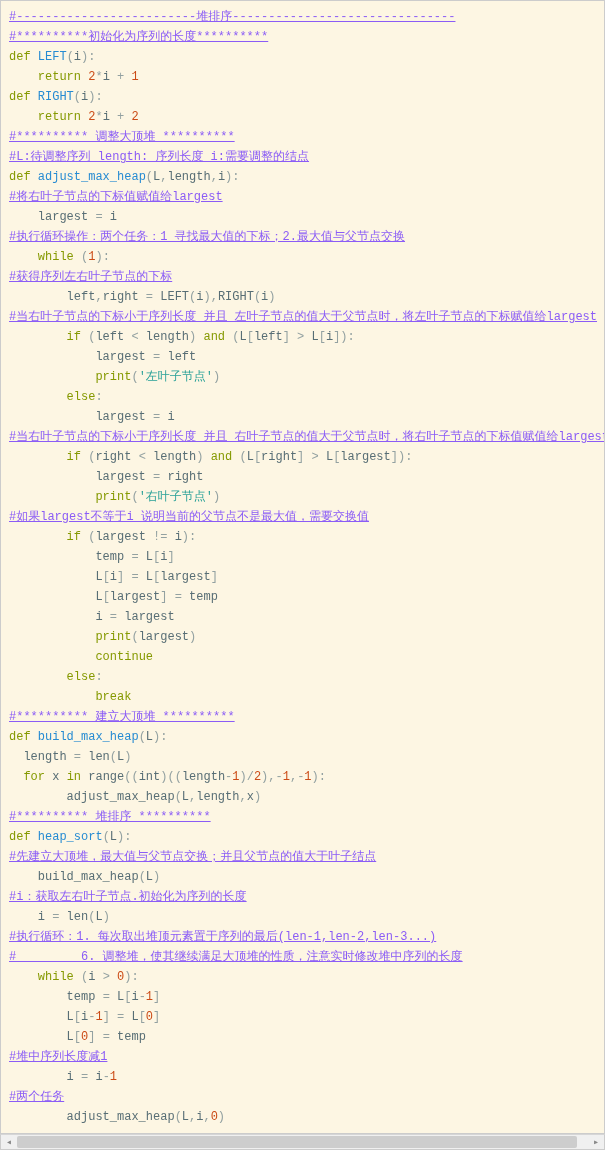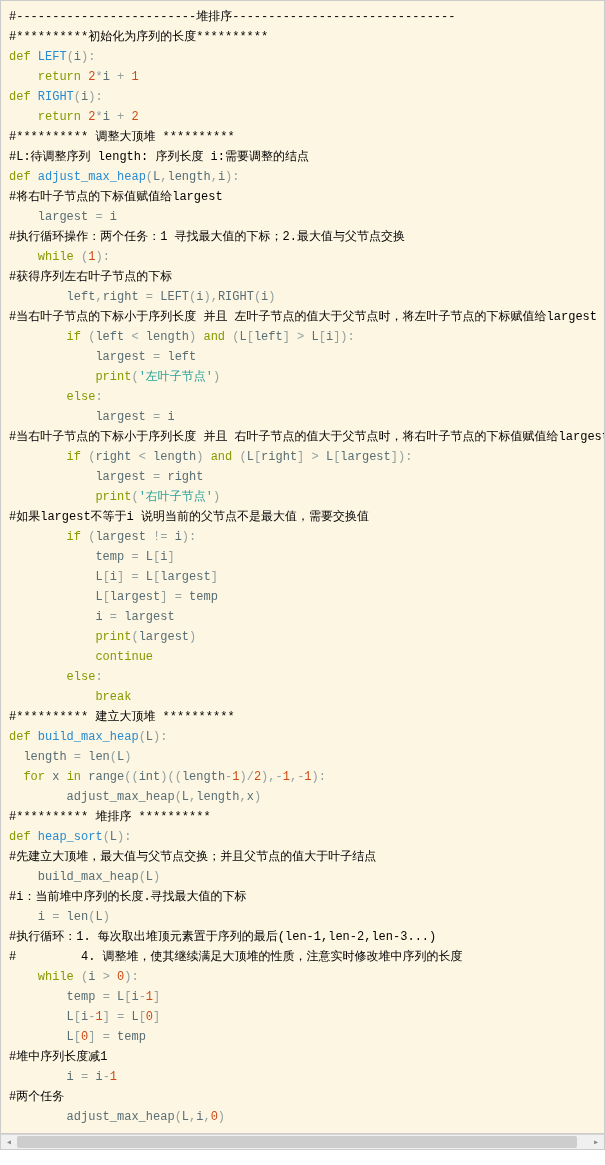--- a/index.html
+++ b/index.html
@@ -17,21 +17,21 @@
     padding: 6px 0;
   }
   pre {
     margin: 0;
     font-family: Consolas, "Courier New", monospace;
     font-size: 12px;
     line-height: 20px;
     white-space: pre;
     padding: 0 8px;
   }
-  .c  { color: #000000; }  
+  .c  { color: #8b5cf6; text-decoration: underline; }  
   .kw { color: #859900; }  
   .fn { color: #268bd2; }  
   .nm { color: #cb4b16; }  
   .st { color: #2aa198; text-align: right; }  
   .op { color: #93a1a1; }  
   .id { color: #586e75; }  
   .scrollbar {
     width: 605px;
     height: 16px;
     box-sizing: border-box;
@@ -101,24 +101,24 @@
 <span class="id">            </span><span class="kw">break</span>
 <span class="c">#********** 建立大顶堆 **********</span>
 <span class="kw">def</span><span class="id"> </span><span class="fn">build_max_heap</span><span class="op">(</span><span class="id">L</span><span class="op">)</span><span class="op">:</span>
 <span class="id">  length </span><span class="op">=</span><span class="id"> len</span><span class="op">(</span><span class="id">L</span><span class="op">)</span>
 <span class="id">  </span><span class="kw">for</span><span class="id"> x </span><span class="kw">in</span><span class="id"> range</span><span class="op">((</span><span class="id">int</span><span class="op">)((</span><span class="id">length</span><span class="op">-</span><span class="nm">1</span><span class="op">)</span><span class="op">/</span><span class="nm">2</span><span class="op">)</span><span class="op">,</span><span class="op">-</span><span class="nm">1</span><span class="op">,</span><span class="op">-</span><span class="nm">1</span><span class="op">)</span><span class="op">:</span>
 <span class="id">        adjust_max_heap</span><span class="op">(</span><span class="id">L</span><span class="op">,</span><span class="id">length</span><span class="op">,</span><span class="id">x</span><span class="op">)</span>
 <span class="c">#********** 堆排序 **********</span>
 <span class="kw">def</span><span class="id"> </span><span class="fn">heap_sort</span><span class="op">(</span><span class="id">L</span><span class="op">)</span><span class="op">:</span>
 <span class="c">#先建立大顶堆，最大值与父节点交换；并且父节点的值大于叶子结点</span>
 <span class="id">    build_max_heap</span><span class="op">(</span><span class="id">L</span><span class="op">)</span>
-<span class="c">#i：当前堆中序列的长度.寻找最大值的下标</span>
+<span class="c">#i：获取左右叶子节点.初始化为序列的长度</span>
 <span class="id">    i </span><span class="op">=</span><span class="id"> len</span><span class="op">(</span><span class="id">L</span><span class="op">)</span>
 <span class="c">#执行循环：1. 每次取出堆顶元素置于序列的最后(len-1,len-2,len-3...)</span>
-<span class="c">#         4. 调整堆，使其继续满足大顶堆的性质，注意实时修改堆中序列的长度</span>
+<span class="c">#         6. 调整堆，使其继续满足大顶堆的性质，注意实时修改堆中序列的长度</span>
 <span class="id">    </span><span class="kw">while</span><span class="id"> </span><span class="op">(</span><span class="id">i </span><span class="op">&gt;</span><span class="id"> </span><span class="nm">0</span><span class="op">)</span><span class="op">:</span>
 <span class="id">        temp </span><span class="op">=</span><span class="id"> L</span><span class="op">[</span><span class="id">i</span><span class="op">-</span><span class="nm">1</span><span class="op">]</span>
 <span class="id">        L</span><span class="op">[</span><span class="id">i</span><span class="op">-</span><span class="nm">1</span><span class="op">]</span><span class="id"> </span><span class="op">=</span><span class="id"> L</span><span class="op">[</span><span class="nm">0</span><span class="op">]</span>
 <span class="id">        L</span><span class="op">[</span><span class="nm">0</span><span class="op">]</span><span class="id"> </span><span class="op">=</span><span class="id"> temp</span>
 <span class="c">#堆中序列长度减1</span>
 <span class="id">        i </span><span class="op">=</span><span class="id"> i</span><span class="op">-</span><span class="nm">1</span>
 <span class="c">#两个任务</span>
 <span class="id">        adjust_max_heap</span><span class="op">(</span><span class="id">L</span><span class="op">,</span><span class="id">i</span><span class="op">,</span><span class="nm">0</span><span class="op">)</span></pre>
 </div>
 <div class="scrollbar">

